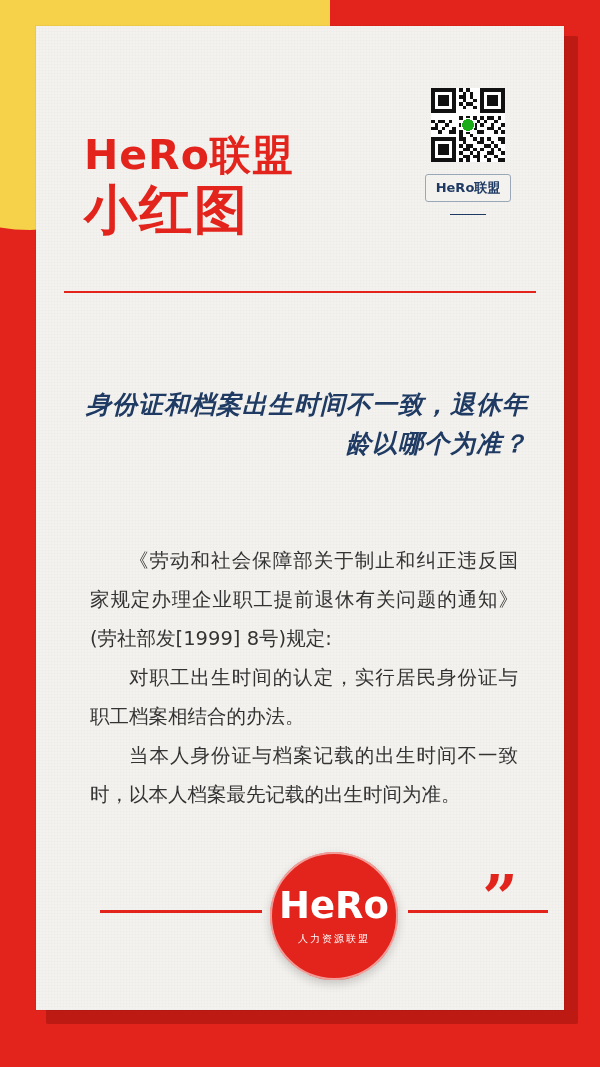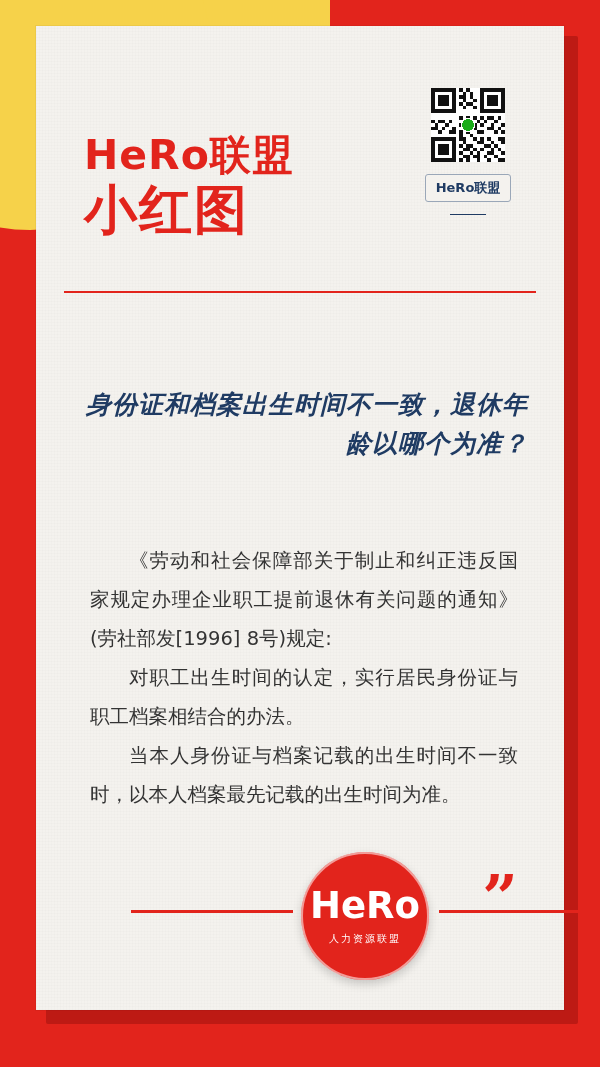--- a/index.html
+++ b/index.html
@@ -201,21 +201,20 @@
     text-align: justify;
   }
 
   
   .footer {
     position: absolute;
     left: 0;
     right: 0;
     bottom: 46px;
     height: 120px;
-    margin-left: 31px;
   }
   .footer-rule-left {
     position: absolute;
     left: 64px;
     top: 66px;
     width: 162px;
     height: 3px;
     background: #e2241c;
   }
   .footer-rule-right {
@@ -403,21 +402,21 @@
     </div>
     <div class="qr-chip">HeRo联盟</div>
     <div class="qr-divider"></div>
   </div>
 
   <div class="hr-main"></div>
 
   <div class="question">身份证和档案出生时间不一致，退休年龄以哪个为准？</div>
 
   <div class="body-text">
-    <p>《劳动和社会保障部关于制止和纠正违反国家规定办理企业职工提前退休有关问题的通知》(劳社部发[1996] 8号)规定:</p>
+    <p>《劳动和社会保障部关于制止和纠正违反国家规定办理企业职工提前退休有关问题的通知》(劳社部发[1999] 8号)规定:</p>
     <p>对职工出生时间的认定，实行居民身份证与职工档案相结合的办法。</p>
     <p>当本人身份证与档案记载的出生时间不一致时，以本人档案最先记载的出生时间为准。</p>
   </div>
 
   <div class="footer">
     <div class="footer-rule-left"></div>
     <div class="footer-rule-right"></div>
     <div class="logo-circle">
       <div class="logo-text">HeRo</div>
       <div class="logo-sub">人力资源联盟</div>

